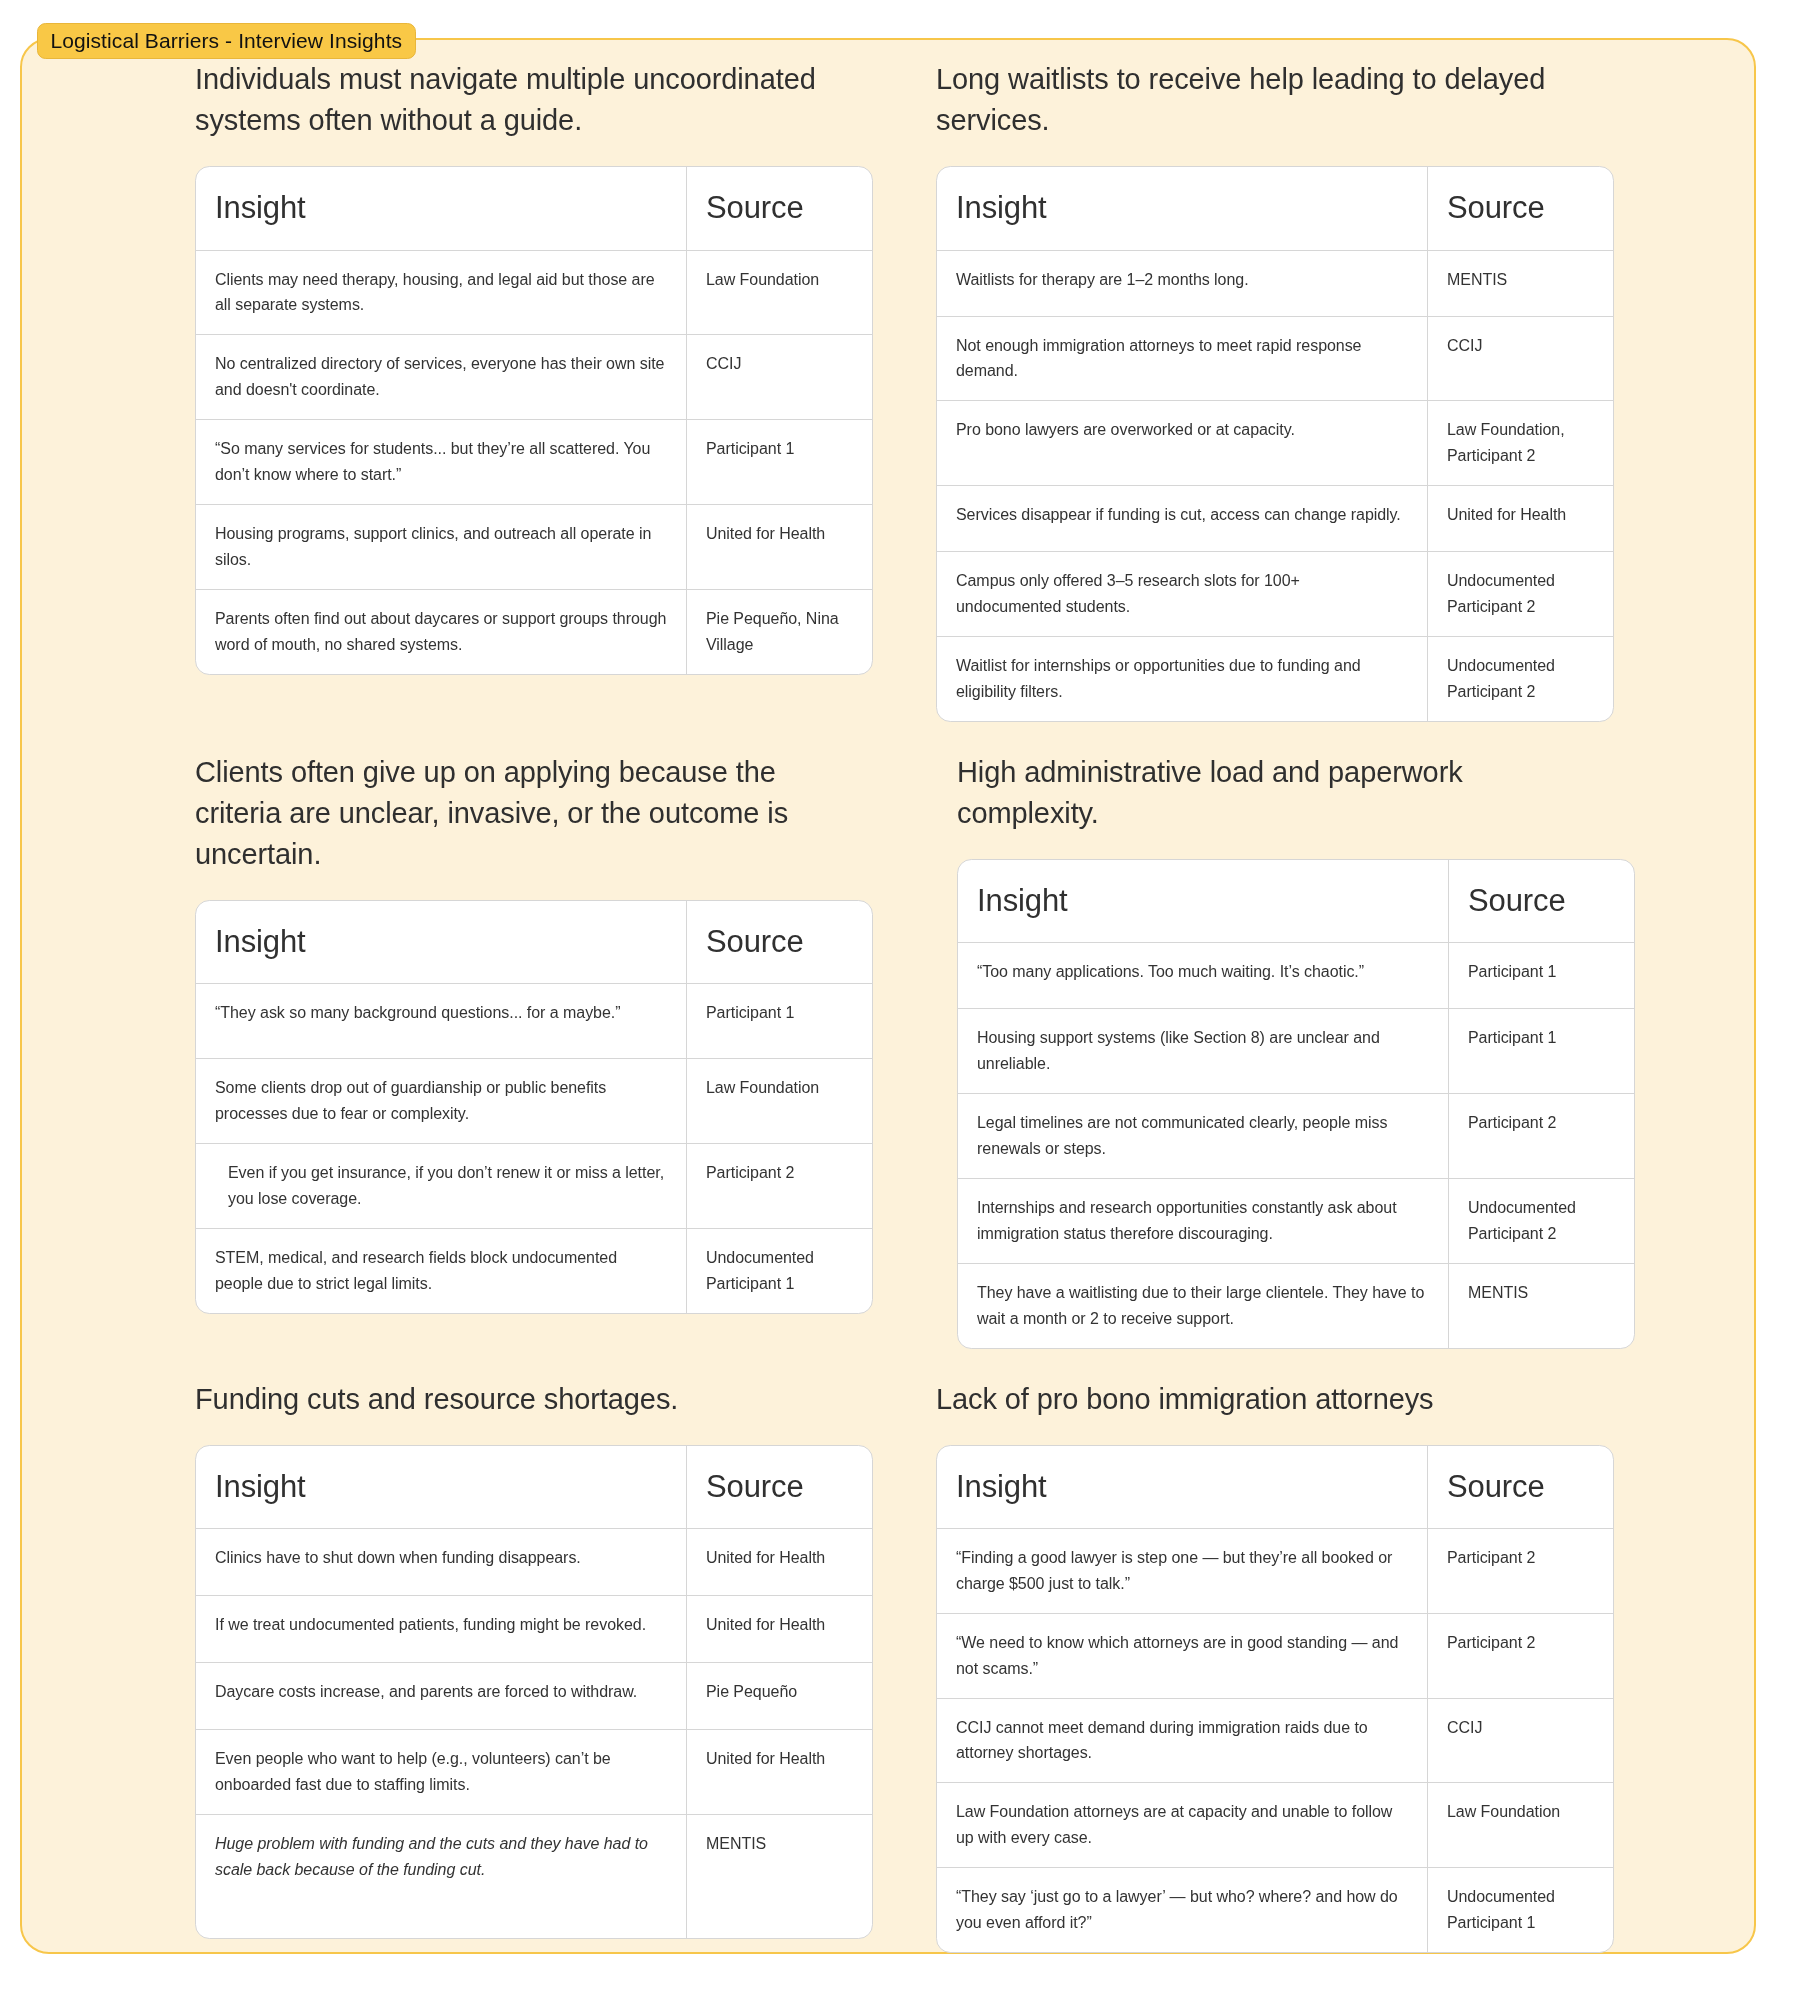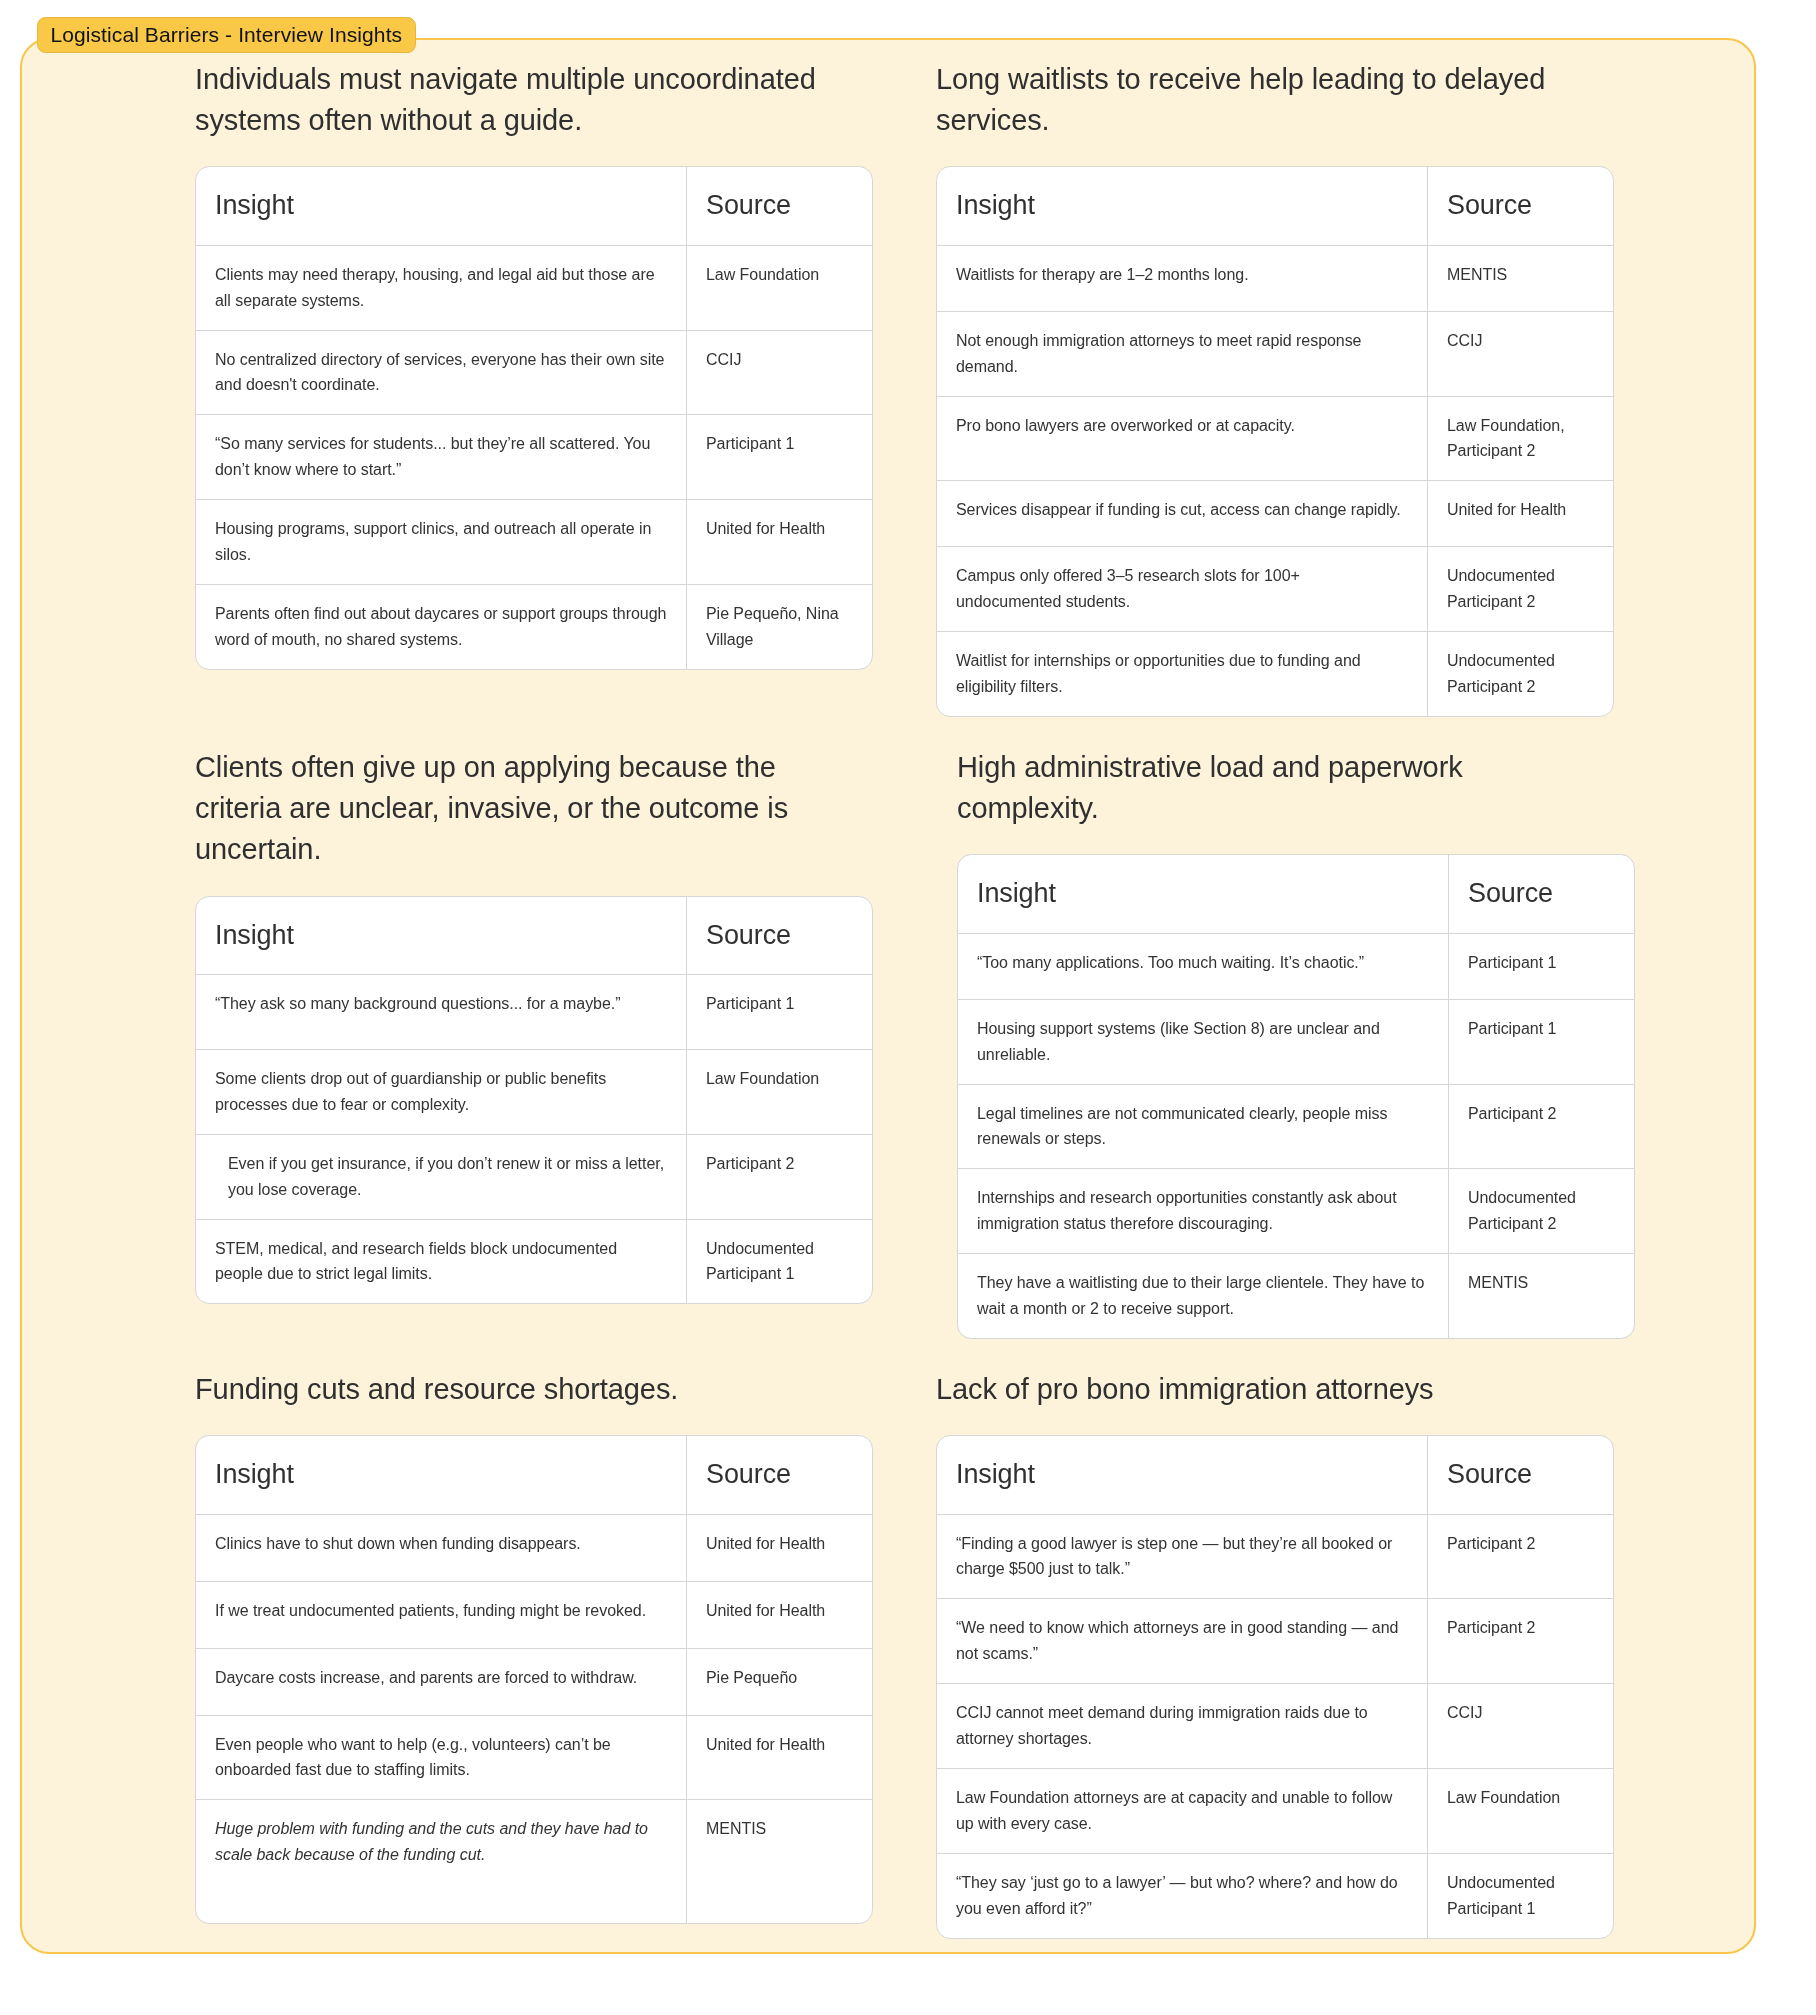--- a/index.html
+++ b/index.html
@@ -11,21 +11,21 @@
     width: 1817px;
     height: 2015px;
     font-family: "Liberation Sans", sans-serif;
     -webkit-font-smoothing: antialiased;
   }
 
   
   .title-badge {
     position: absolute;
     left: 37px;
-    top: 17px;
+    top: 23px;
     background: #F9C846;
     border: 1.4px solid #E9B63A;
     border-radius: 8.6px;
     padding: 5.7px 12.4px 7.6px 12.4px;
     font-size: 21px;
     line-height: 1.0;
     color: #111111;
     letter-spacing: 0.1px;
     white-space: nowrap;
     z-index: 5;
@@ -78,21 +78,21 @@
     border-radius: 14.3px;
     overflow: hidden;
     table-layout: fixed;
   }
   .insight-table col.c-insight { width: 490px; }
   .insight-table col.c-source  { width: 186px; }
 
   .insight-table th {
     text-align: left;
     font-weight: 400;
-    font-size: 27px;
+    font-size: 31px;
     line-height: 1.2;
     color: #303030;
     padding: 22px 19px 23px 19px;
     border-bottom: 1.4px solid #D6D6D6;
     vertical-align: middle;
     letter-spacing: -0.1px;
   }
   .insight-table th.src,
   .insight-table td.src {
     border-left: 1.4px solid #D6D6D6;

